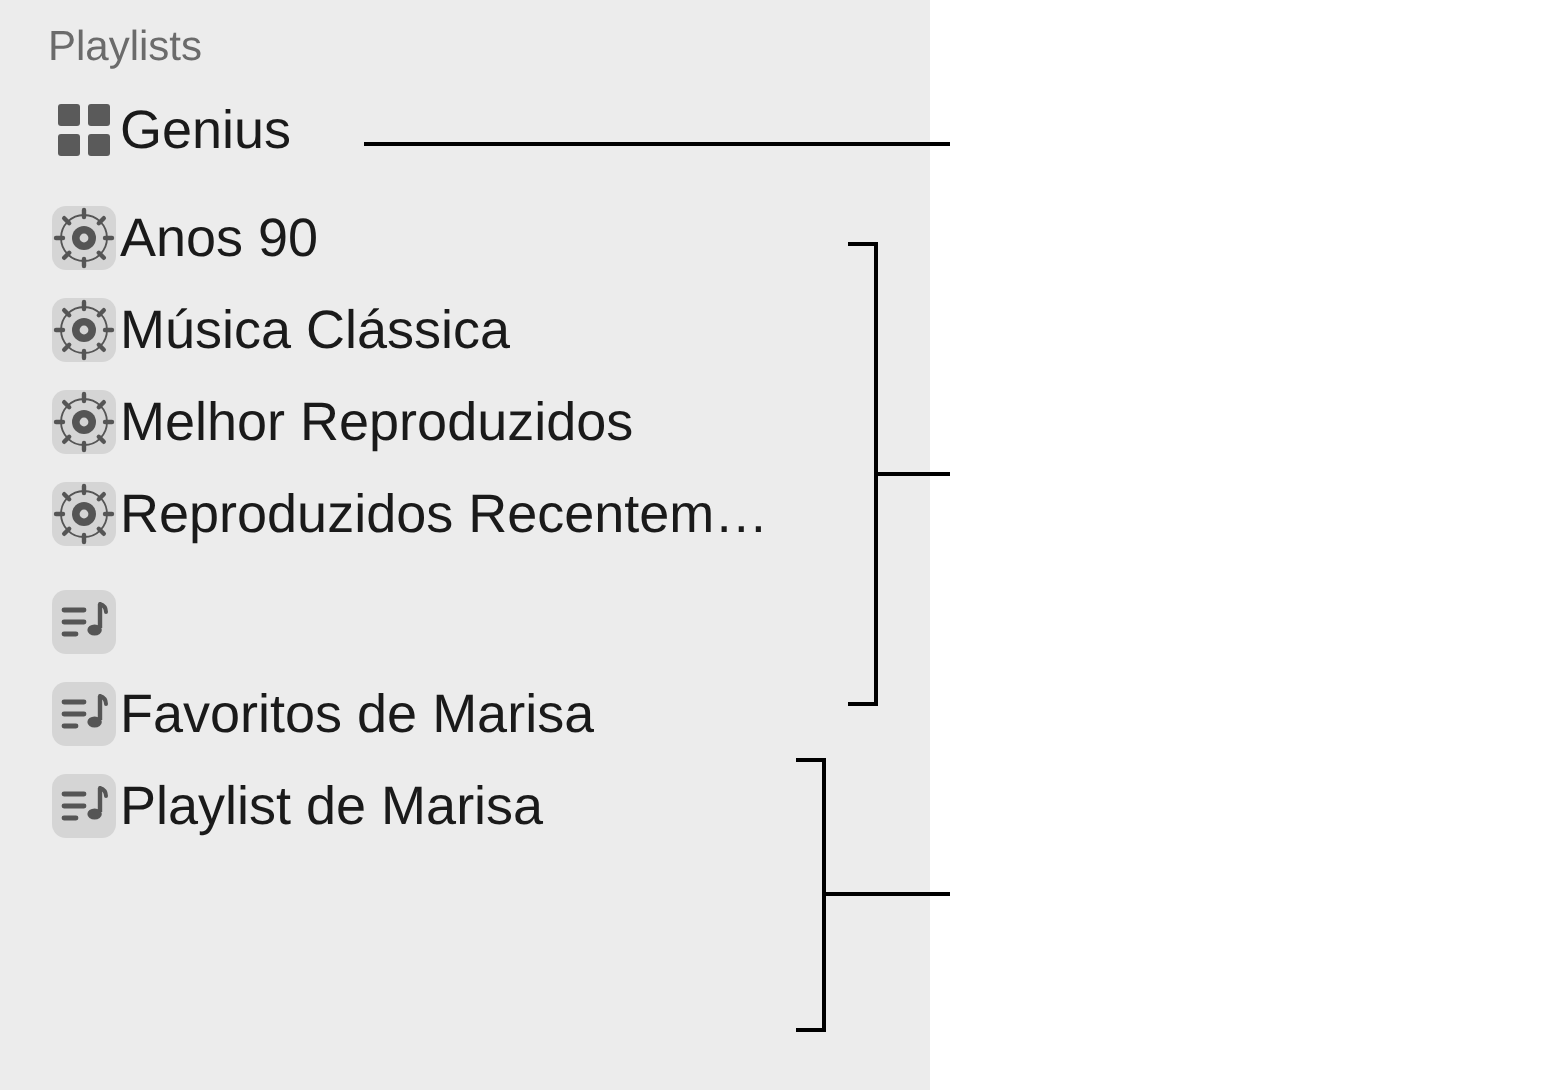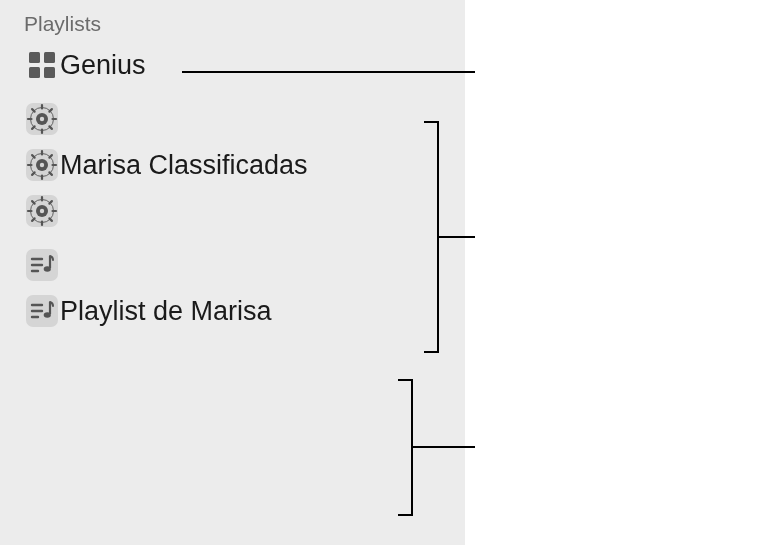--- a/index.html
+++ b/index.html
@@ -77,89 +77,114 @@
         <rect x="17" y="2" width="11" height="11" rx="1.5" fill="#5a5a5a"></rect>
         <rect x="2" y="17" width="11" height="11" rx="1.5" fill="#5a5a5a"></rect>
         <rect x="17" y="17" width="11" height="11" rx="1.5" fill="#5a5a5a"></rect>
       </svg>
     </span>
     <span class="playlist-label">Genius</span>
   </div>
 
   <div class="group-gap"></div>
 
-
-  <div class="playlist-item">
-    <span class="playlist-icon">
-      <svg width="34" height="34" viewBox="0 0 34 34">
-        <rect x="1" y="1" width="32" height="32" rx="7" fill="#d5d5d5"></rect>
-        <g transform="translate(17,17)">
-          <circle r="11.5" fill="none" stroke="#555" stroke-width="0.9"></circle>
-          <circle r="6" fill="#555"></circle>
-          <circle r="2.2" fill="#d5d5d5"></circle>
-          <g stroke="#555" stroke-width="2.2" stroke-linecap="round">
-            <line x1="0" y1="-14" x2="0" y2="-10.5"></line>
-            <line x1="0" y1="14" x2="0" y2="10.5"></line>
-            <line x1="-14" y1="0" x2="-10.5" y2="0"></line>
-            <line x1="14" y1="0" x2="10.5" y2="0"></line>
-            <line x1="9.9" y1="-9.9" x2="7.4" y2="-7.4"></line>
-            <line x1="-9.9" y1="9.9" x2="-7.4" y2="7.4"></line>
-            <line x1="9.9" y1="9.9" x2="7.4" y2="7.4"></line>
-            <line x1="-9.9" y1="-9.9" x2="-7.4" y2="-7.4"></line>
-          </g>
-        </g>
-      </svg>
-    </span>
-  </div>
-
-  <div class="playlist-item">
-    <span class="playlist-icon">
-      <svg width="34" height="34" viewBox="0 0 34 34">
-        <rect x="1" y="1" width="32" height="32" rx="7" fill="#d5d5d5"></rect>
-        <g transform="translate(17,17)">
-          <circle r="11.5" fill="none" stroke="#555" stroke-width="0.9"></circle>
-          <circle r="6" fill="#555"></circle>
-          <circle r="2.2" fill="#d5d5d5"></circle>
-          <g stroke="#555" stroke-width="2.2" stroke-linecap="round">
-            <line x1="0" y1="-14" x2="0" y2="-10.5"></line>
-            <line x1="0" y1="14" x2="0" y2="10.5"></line>
-            <line x1="-14" y1="0" x2="-10.5" y2="0"></line>
-            <line x1="14" y1="0" x2="10.5" y2="0"></line>
-            <line x1="9.9" y1="-9.9" x2="7.4" y2="-7.4"></line>
-            <line x1="-9.9" y1="9.9" x2="-7.4" y2="7.4"></line>
-            <line x1="9.9" y1="9.9" x2="7.4" y2="7.4"></line>
-            <line x1="-9.9" y1="-9.9" x2="-7.4" y2="-7.4"></line>
-          </g>
-        </g>
-      </svg>
-    </span>
-    <span class="playlist-label">Marisa Classificadas</span>
-  </div>
-
-  <div class="playlist-item">
-    <span class="playlist-icon">
-      <svg width="34" height="34" viewBox="0 0 34 34">
-        <rect x="1" y="1" width="32" height="32" rx="7" fill="#d5d5d5"></rect>
-        <g transform="translate(17,17)">
-          <circle r="11.5" fill="none" stroke="#555" stroke-width="0.9"></circle>
-          <circle r="6" fill="#555"></circle>
-          <circle r="2.2" fill="#d5d5d5"></circle>
-          <g stroke="#555" stroke-width="2.2" stroke-linecap="round">
-            <line x1="0" y1="-14" x2="0" y2="-10.5"></line>
-            <line x1="0" y1="14" x2="0" y2="10.5"></line>
-            <line x1="-14" y1="0" x2="-10.5" y2="0"></line>
-            <line x1="14" y1="0" x2="10.5" y2="0"></line>
-            <line x1="9.9" y1="-9.9" x2="7.4" y2="-7.4"></line>
-            <line x1="-9.9" y1="9.9" x2="-7.4" y2="7.4"></line>
-            <line x1="9.9" y1="9.9" x2="7.4" y2="7.4"></line>
-            <line x1="-9.9" y1="-9.9" x2="-7.4" y2="-7.4"></line>
-          </g>
-        </g>
-      </svg>
-    </span>
+  <div class="playlist-item">
+    <span class="playlist-icon">
+      <svg width="34" height="34" viewBox="0 0 34 34">
+        <rect x="1" y="1" width="32" height="32" rx="7" fill="#d5d5d5"></rect>
+        <g transform="translate(17,17)">
+          <circle r="11.5" fill="none" stroke="#555" stroke-width="0.9"></circle>
+          <circle r="6" fill="#555"></circle>
+          <circle r="2.2" fill="#d5d5d5"></circle>
+          <g stroke="#555" stroke-width="2.2" stroke-linecap="round">
+            <line x1="0" y1="-14" x2="0" y2="-10.5"></line>
+            <line x1="0" y1="14" x2="0" y2="10.5"></line>
+            <line x1="-14" y1="0" x2="-10.5" y2="0"></line>
+            <line x1="14" y1="0" x2="10.5" y2="0"></line>
+            <line x1="9.9" y1="-9.9" x2="7.4" y2="-7.4"></line>
+            <line x1="-9.9" y1="9.9" x2="-7.4" y2="7.4"></line>
+            <line x1="9.9" y1="9.9" x2="7.4" y2="7.4"></line>
+            <line x1="-9.9" y1="-9.9" x2="-7.4" y2="-7.4"></line>
+          </g>
+        </g>
+      </svg>
+    </span>
+    <span class="playlist-label">Anos 90</span>
+  </div>
+
+  <div class="playlist-item">
+    <span class="playlist-icon">
+      <svg width="34" height="34" viewBox="0 0 34 34">
+        <rect x="1" y="1" width="32" height="32" rx="7" fill="#d5d5d5"></rect>
+        <g transform="translate(17,17)">
+          <circle r="11.5" fill="none" stroke="#555" stroke-width="0.9"></circle>
+          <circle r="6" fill="#555"></circle>
+          <circle r="2.2" fill="#d5d5d5"></circle>
+          <g stroke="#555" stroke-width="2.2" stroke-linecap="round">
+            <line x1="0" y1="-14" x2="0" y2="-10.5"></line>
+            <line x1="0" y1="14" x2="0" y2="10.5"></line>
+            <line x1="-14" y1="0" x2="-10.5" y2="0"></line>
+            <line x1="14" y1="0" x2="10.5" y2="0"></line>
+            <line x1="9.9" y1="-9.9" x2="7.4" y2="-7.4"></line>
+            <line x1="-9.9" y1="9.9" x2="-7.4" y2="7.4"></line>
+            <line x1="9.9" y1="9.9" x2="7.4" y2="7.4"></line>
+            <line x1="-9.9" y1="-9.9" x2="-7.4" y2="-7.4"></line>
+          </g>
+        </g>
+      </svg>
+    </span>
+    <span class="playlist-label">Música Clássica</span>
+  </div>
+
+  <div class="playlist-item">
+    <span class="playlist-icon">
+      <svg width="34" height="34" viewBox="0 0 34 34">
+        <rect x="1" y="1" width="32" height="32" rx="7" fill="#d5d5d5"></rect>
+        <g transform="translate(17,17)">
+          <circle r="11.5" fill="none" stroke="#555" stroke-width="0.9"></circle>
+          <circle r="6" fill="#555"></circle>
+          <circle r="2.2" fill="#d5d5d5"></circle>
+          <g stroke="#555" stroke-width="2.2" stroke-linecap="round">
+            <line x1="0" y1="-14" x2="0" y2="-10.5"></line>
+            <line x1="0" y1="14" x2="0" y2="10.5"></line>
+            <line x1="-14" y1="0" x2="-10.5" y2="0"></line>
+            <line x1="14" y1="0" x2="10.5" y2="0"></line>
+            <line x1="9.9" y1="-9.9" x2="7.4" y2="-7.4"></line>
+            <line x1="-9.9" y1="9.9" x2="-7.4" y2="7.4"></line>
+            <line x1="9.9" y1="9.9" x2="7.4" y2="7.4"></line>
+            <line x1="-9.9" y1="-9.9" x2="-7.4" y2="-7.4"></line>
+          </g>
+        </g>
+      </svg>
+    </span>
+    <span class="playlist-label">Melhor Reproduzidos</span>
+  </div>
+
+  <div class="playlist-item">
+    <span class="playlist-icon">
+      <svg width="34" height="34" viewBox="0 0 34 34">
+        <rect x="1" y="1" width="32" height="32" rx="7" fill="#d5d5d5"></rect>
+        <g transform="translate(17,17)">
+          <circle r="11.5" fill="none" stroke="#555" stroke-width="0.9"></circle>
+          <circle r="6" fill="#555"></circle>
+          <circle r="2.2" fill="#d5d5d5"></circle>
+          <g stroke="#555" stroke-width="2.2" stroke-linecap="round">
+            <line x1="0" y1="-14" x2="0" y2="-10.5"></line>
+            <line x1="0" y1="14" x2="0" y2="10.5"></line>
+            <line x1="-14" y1="0" x2="-10.5" y2="0"></line>
+            <line x1="14" y1="0" x2="10.5" y2="0"></line>
+            <line x1="9.9" y1="-9.9" x2="7.4" y2="-7.4"></line>
+            <line x1="-9.9" y1="9.9" x2="-7.4" y2="7.4"></line>
+            <line x1="9.9" y1="9.9" x2="7.4" y2="7.4"></line>
+            <line x1="-9.9" y1="-9.9" x2="-7.4" y2="-7.4"></line>
+          </g>
+        </g>
+      </svg>
+    </span>
+    <span class="playlist-label">Reproduzidos Recentem…</span>
   </div>
 
 
   <div class="group-gap"></div>
 
   <div class="playlist-item">
     <span class="playlist-icon">
       <svg width="34" height="34" viewBox="0 0 34 34">
         <rect x="1" y="1" width="32" height="32" rx="7" fill="#d5d5d5"></rect>
         <g stroke="#555" stroke-width="2.4" stroke-linecap="round">
@@ -169,37 +194,55 @@
         </g>
         <g fill="#555">
           <path d="M25 8 L25 20" stroke="#555" stroke-width="2.2" fill="none"></path>
           <ellipse cx="22.3" cy="21" rx="3.6" ry="2.8"></ellipse>
           <path d="M25 8 Q28 9 28 12" stroke="#555" stroke-width="2" fill="none" stroke-linecap="round"></path>
         </g>
       </svg>
     </span>
   </div>
 
-
   <div class="playlist-item">
     <span class="playlist-icon">
       <svg width="34" height="34" viewBox="0 0 34 34">
         <rect x="1" y="1" width="32" height="32" rx="7" fill="#d5d5d5"></rect>
         <g stroke="#555" stroke-width="2.4" stroke-linecap="round">
           <line x1="7" y1="11" x2="17" y2="11"></line>
           <line x1="7" y1="17" x2="17" y2="17"></line>
           <line x1="7" y1="23" x2="13" y2="23"></line>
         </g>
         <g fill="#555">
           <path d="M25 8 L25 20" stroke="#555" stroke-width="2.2" fill="none"></path>
           <ellipse cx="22.3" cy="21" rx="3.6" ry="2.8"></ellipse>
           <path d="M25 8 Q28 9 28 12" stroke="#555" stroke-width="2" fill="none" stroke-linecap="round"></path>
         </g>
       </svg>
     </span>
+    <span class="playlist-label">Favoritos de Marisa</span>
+  </div>
+
+  <div class="playlist-item">
+    <span class="playlist-icon">
+      <svg width="34" height="34" viewBox="0 0 34 34">
+        <rect x="1" y="1" width="32" height="32" rx="7" fill="#d5d5d5"></rect>
+        <g stroke="#555" stroke-width="2.4" stroke-linecap="round">
+          <line x1="7" y1="11" x2="17" y2="11"></line>
+          <line x1="7" y1="17" x2="17" y2="17"></line>
+          <line x1="7" y1="23" x2="13" y2="23"></line>
+        </g>
+        <g fill="#555">
+          <path d="M25 8 L25 20" stroke="#555" stroke-width="2.2" fill="none"></path>
+          <ellipse cx="22.3" cy="21" rx="3.6" ry="2.8"></ellipse>
+          <path d="M25 8 Q28 9 28 12" stroke="#555" stroke-width="2" fill="none" stroke-linecap="round"></path>
+        </g>
+      </svg>
+    </span>
     <span class="playlist-label">Playlist de Marisa</span>
   </div>
 </div>
 
 <svg class="callout-svg" width="771" height="545">
   <g stroke="#000" stroke-width="2" fill="none">
 
     <line x1="182" y1="72" x2="475" y2="72"></line>
 
     <path d="M424 122 L438 122 L438 352 L424 352"></path>

